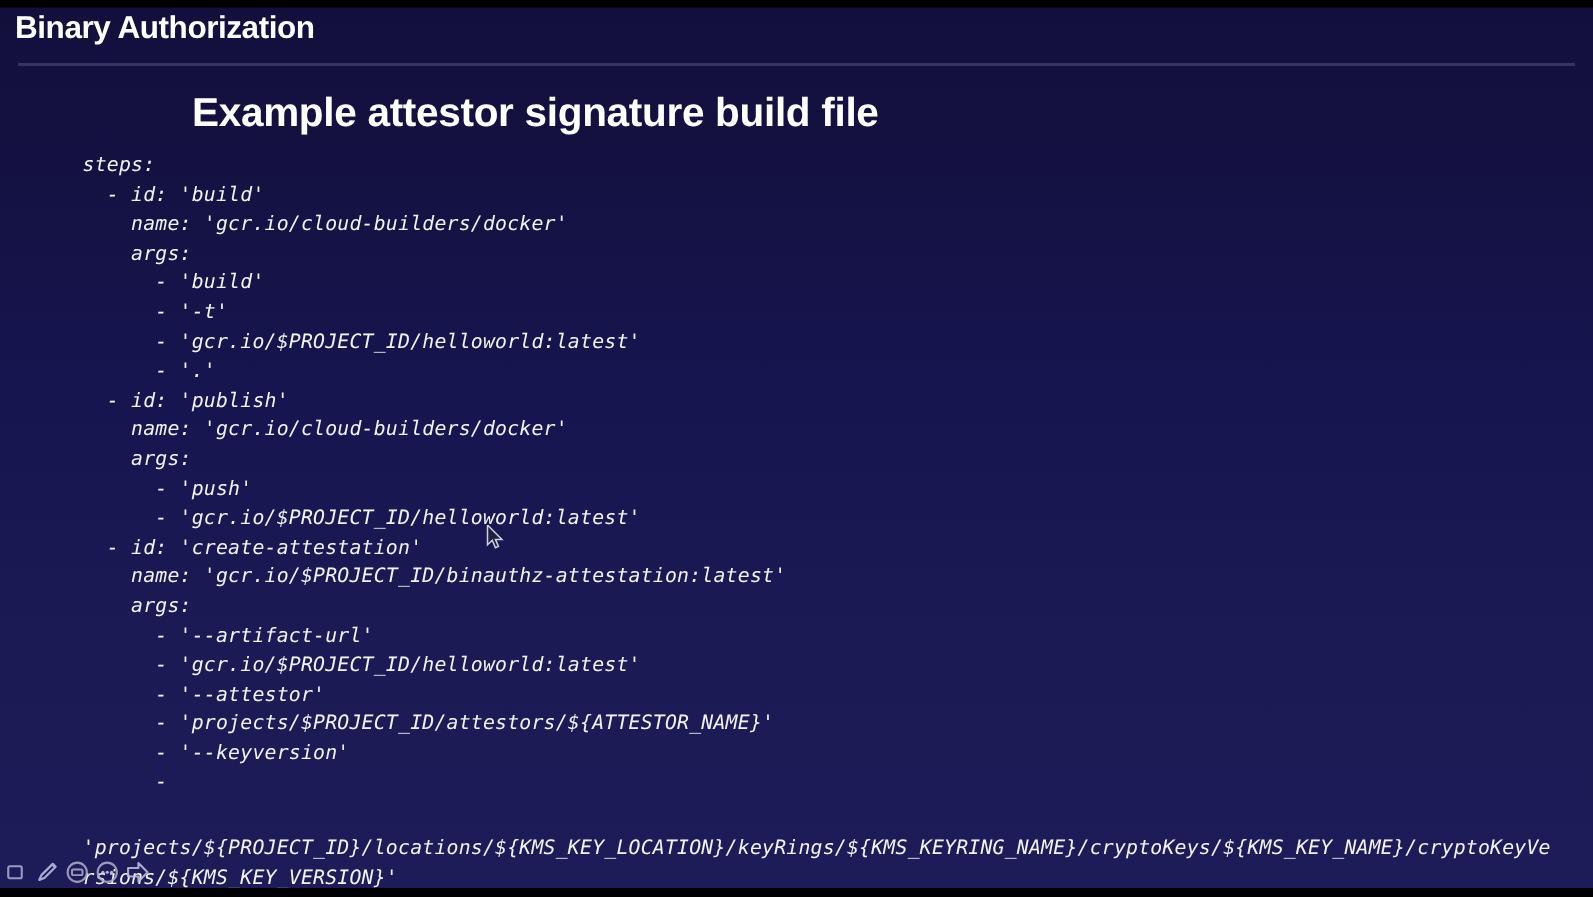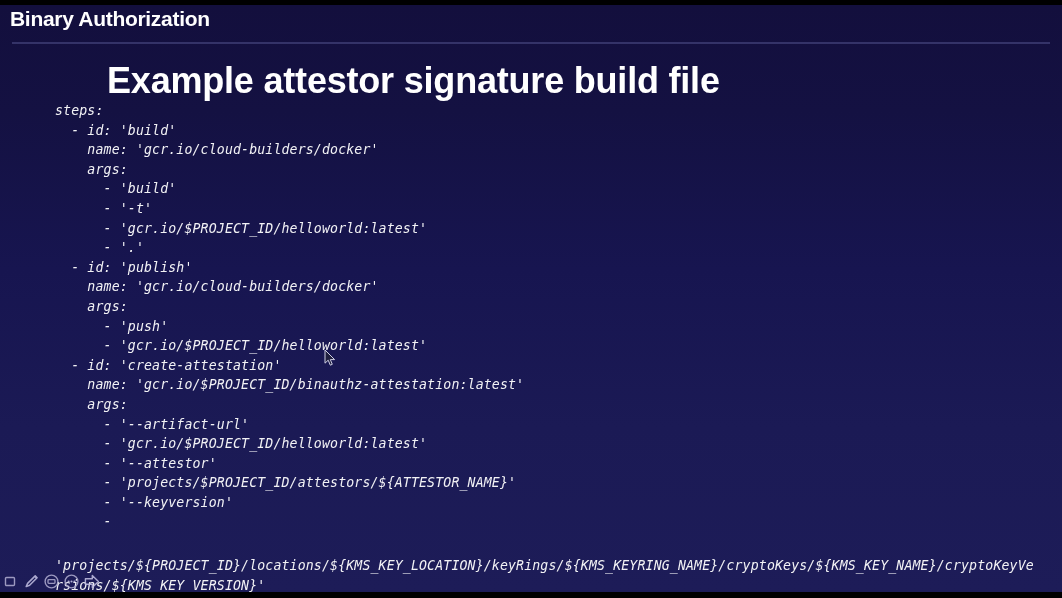--- a/index.html
+++ b/index.html
@@ -71,23 +71,23 @@
     top: 37px;
     width: 1038px;
     height: 2px;
     background: #3b3a70;
     opacity: 0.85;
   }
 
   
   .slide-title {
     position: absolute;
-    left: 107px;
+    left: 128px;
     top: 55px;
-    font-size: 36px;
+    font-size: 27px;
     font-weight: bold;
     color: #ffffff;
     letter-spacing: -0.2px;
     white-space: nowrap;
   }
 
   
   .code-block {
     position: absolute;
     left: 55px;

